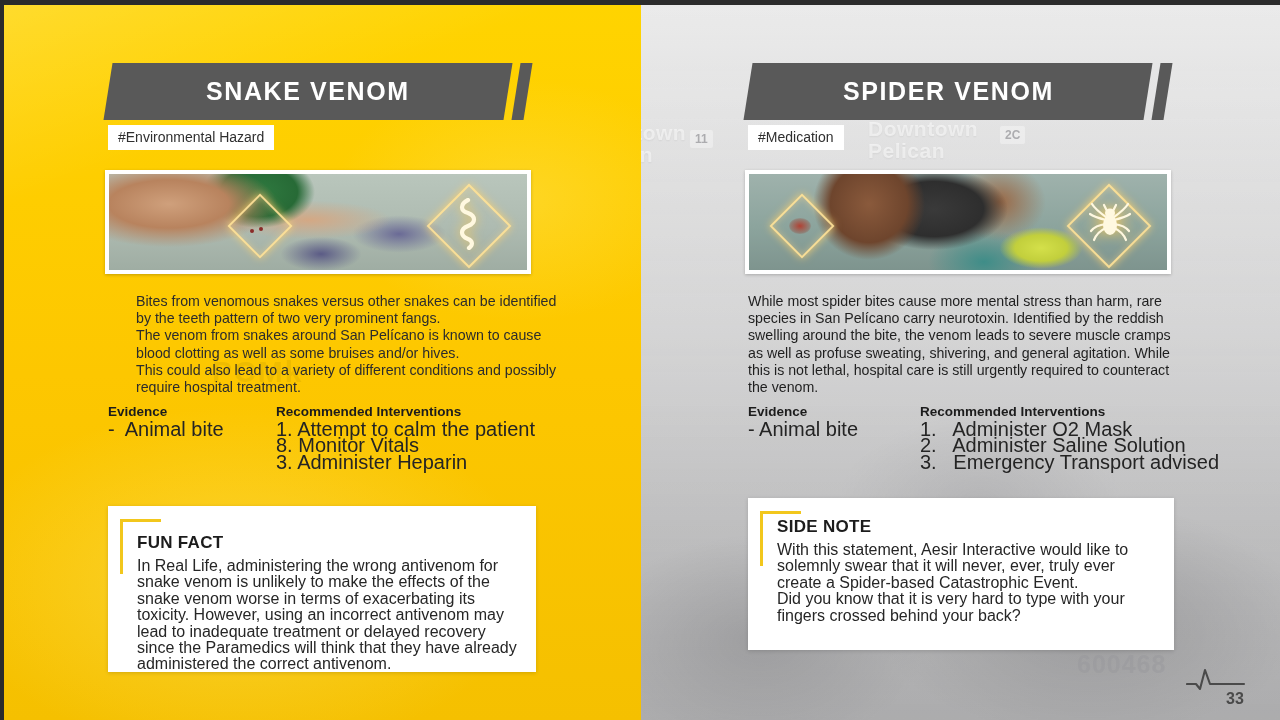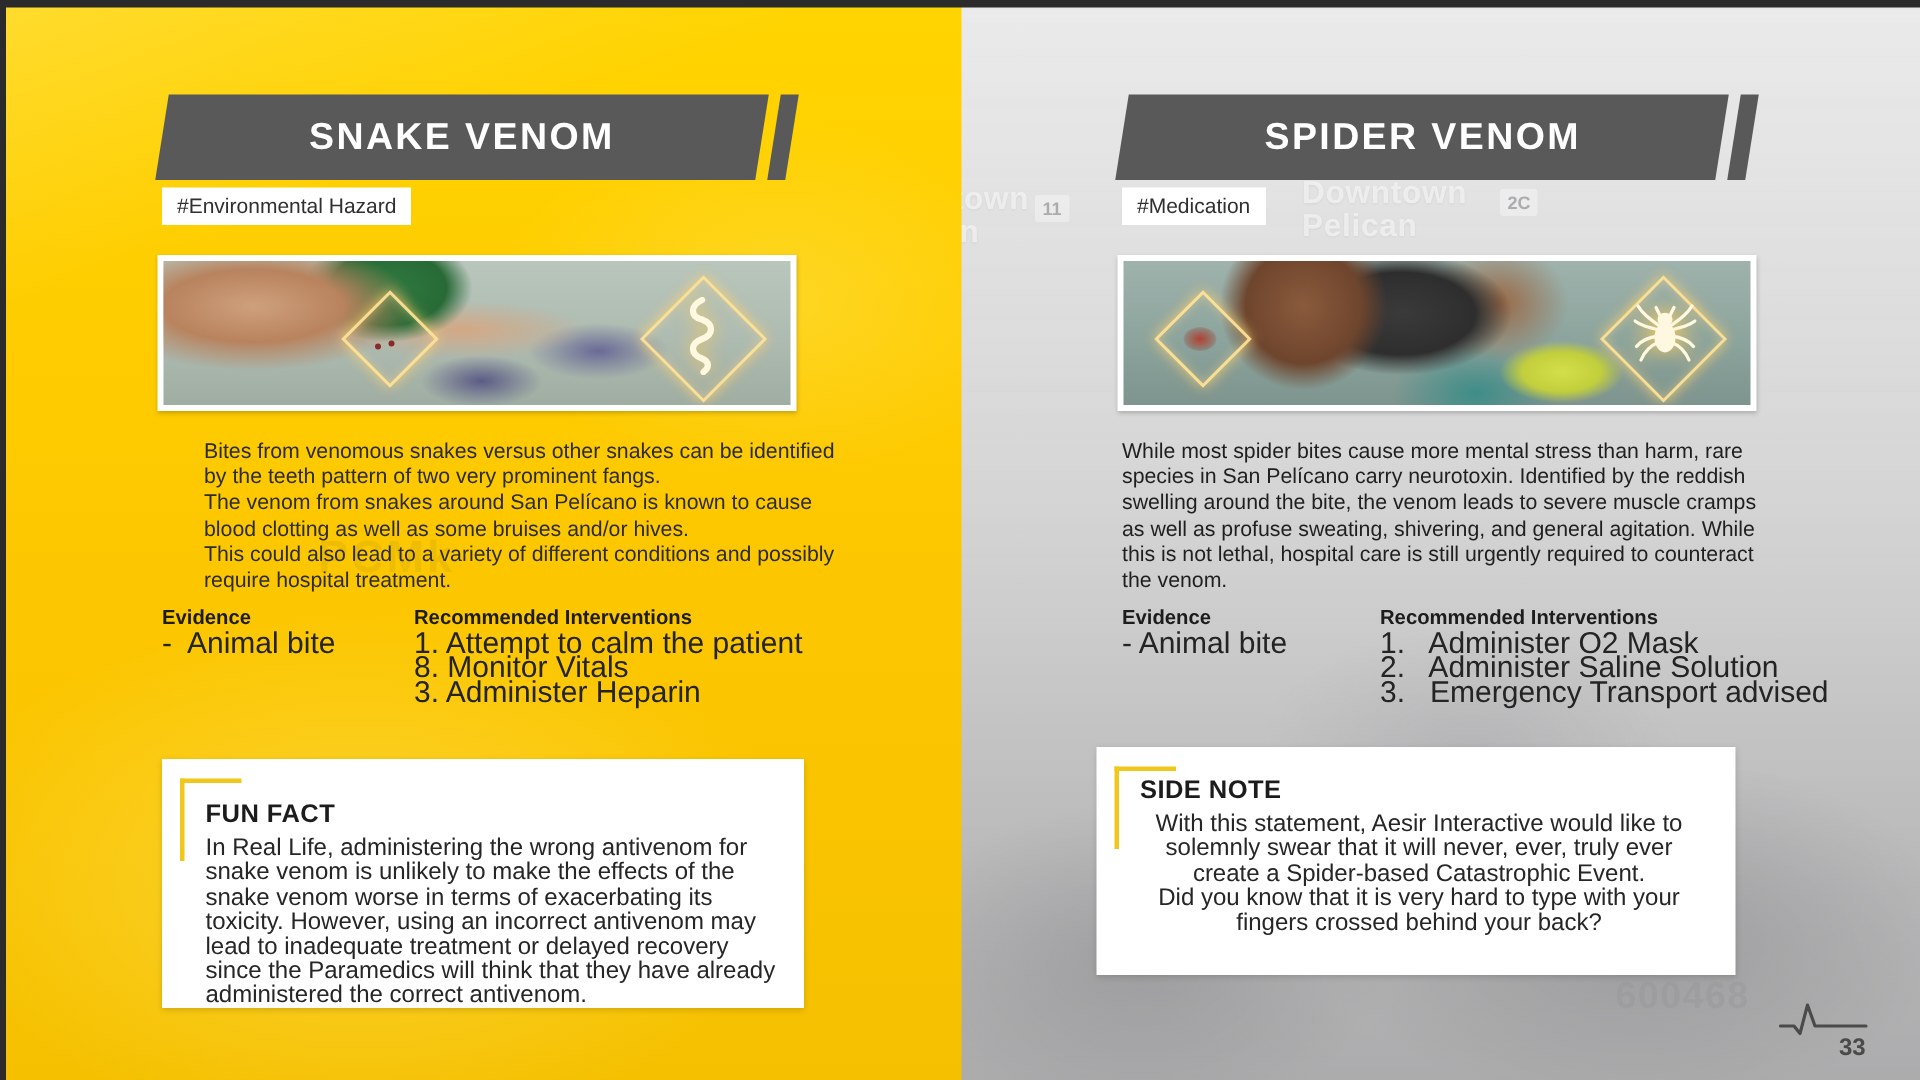--- a/index.html
+++ b/index.html
@@ -402,21 +402,21 @@
         <div class="col-line">- Animal bite</div>
       </div>
       <div class="col-b">
         <div class="col-head">Recommended Interventions</div>
         <div class="col-line">1.   Administer O2 Mask</div>
         <div class="col-line">2.   Administer Saline Solution</div>
         <div class="col-line">3.   Emergency Transport advised</div>
       </div>
     </div>
 
-    <div class="note-box" id="note-right" style="left:90px;text-align:center;">
+    <div class="note-box" id="note-right" style="left:107px;">
       <div class="bracket"></div>
       <div class="note-title">SIDE NOTE</div>
       <div class="note-body">With this statement, Aesir Interactive would like to solemnly swear that it will never, ever, truly ever create a Spider-based Catastrophic Event.
 Did you know that it is very hard to type with your fingers crossed behind your back?</div>
     </div>
   </div>
 
   <div id="footer">
     <svg id="pulse-icon" width="60" height="34" viewBox="0 0 60 34">
       <path d="M1 20 L10 20 L14 25 L19 6 L24 20 L58 20" stroke="#4a4a4a" stroke-width="2.1" fill="none" stroke-linejoin="round" stroke-linecap="round"></path>

